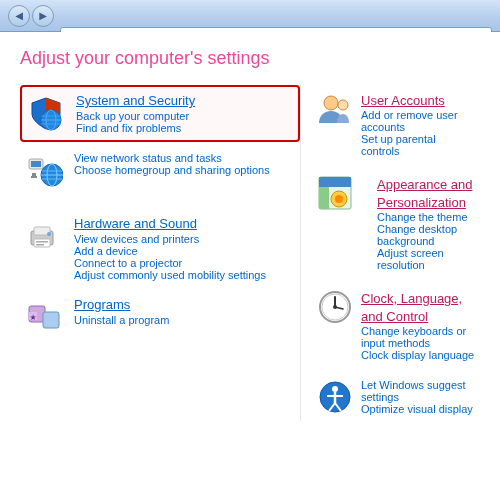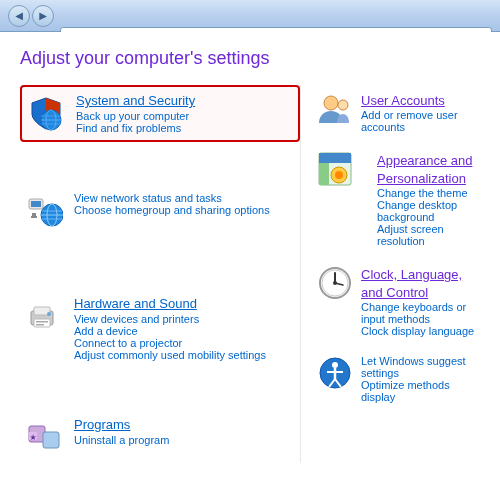--- a/index.html
+++ b/index.html
@@ -62,21 +62,21 @@
       margin-right: 4px;
     }
     .content-area {
       flex: 1;
       background: white;
       padding: 16px 20px;
       overflow: hidden;
     }
     .page-title {
       font-size: 18px;
-      color: #6d28d9;
+      color: #ec4899;
       font-weight: normal;
       margin-bottom: 16px;
     }
     .category-item {
       display: flex;
       align-items: flex-start;
       padding: 6px 4px;
       gap: 10px;
     }
     .category-item.highlighted {
@@ -119,31 +119,31 @@
       padding: 6px 4px;
       gap: 8px;
     }
     .right-icon {
       width: 36px;
       height: 36px;
       flex-shrink: 0;
     }
     .right-text .cat-title {
       font-size: 13px;
-      color: #6d28d9;
+      color: #be185d;
       text-decoration: underline;
       cursor: pointer;
     }
     .right-text .sub-link {
       font-size: 11px;
       color: #0066cc;
       display: block;
       cursor: pointer;
     }
-    .left-col { display: flex; flex-direction: column; gap: 40px; }
+    .left-col { display: flex; flex-direction: column; }
     .right-col { display: flex; flex-direction: column; padding-left: 10px; border-left: 1px solid #e8e8e8; }
   </style>
 </head>
 <body>
 
 <div class="window">
 
   <div class="title-bar">
     <div class="nav-buttons">
       <div class="nav-btn">◀</div>
@@ -253,20 +253,21 @@
             <svg width="36" height="36" viewBox="0 0 36 36">
               <circle cx="14" cy="12" r="7" fill="#ffcc88" stroke="#cc8844" stroke-width="1"></circle>
               <path d="M2 32 C2 24 8 20 14 20 C20 20 26 24 26 32Z" fill="#6699cc"></path>
               <circle cx="26" cy="14" r="5" fill="#ffddaa" stroke="#cc8844" stroke-width="1"></circle>
               <path d="M20 32 C20 26 23 23 26 23 C29 23 32 26 32 32Z" fill="#88aadd"></path>
             </svg>
           </div>
           <div class="right-text">
             <span class="cat-title">User Accounts</span>
             <a class="sub-link">Add or remove user accounts</a>
+            <a class="sub-link">Set up parental controls</a>
           </div>
         </div>
 
         <div class="right-category" style="margin-top:6px;gap:24px;">
           <div class="right-icon">
             <svg width="36" height="36" viewBox="0 0 36 36">
               <rect x="2" y="2" width="32" height="32" rx="2" fill="#e8f4e8" stroke="#88bb88" stroke-width="1"></rect>
               <rect x="2" y="2" width="32" height="10" fill="#4488cc"></rect>
               <rect x="2" y="12" width="10" height="22" fill="#88cc88"></rect>
               <circle cx="22" cy="24" r="8" fill="#ffcc44" stroke="#cc9900" stroke-width="1"></circle>
@@ -305,20 +306,20 @@
 
               <circle cx="18" cy="10" r="3" fill="white"></circle>
               <line x1="18" y1="13" x2="18" y2="24" stroke="white" stroke-width="2.5"></line>
               <line x1="10" y1="17" x2="26" y2="17" stroke="white" stroke-width="2"></line>
               <line x1="18" y1="24" x2="12" y2="32" stroke="white" stroke-width="2"></line>
               <line x1="18" y1="24" x2="24" y2="32" stroke="white" stroke-width="2"></line>
             </svg>
           </div>
           <div class="right-text">
             <a class="sub-link">Let Windows suggest settings</a>
-            <a class="sub-link">Optimize methods display</a>
+            <a class="sub-link">Optimize visual display</a>
           </div>
         </div>
 
       </div>
     </div>
   </div>
 </div>
 
 </body></html>

